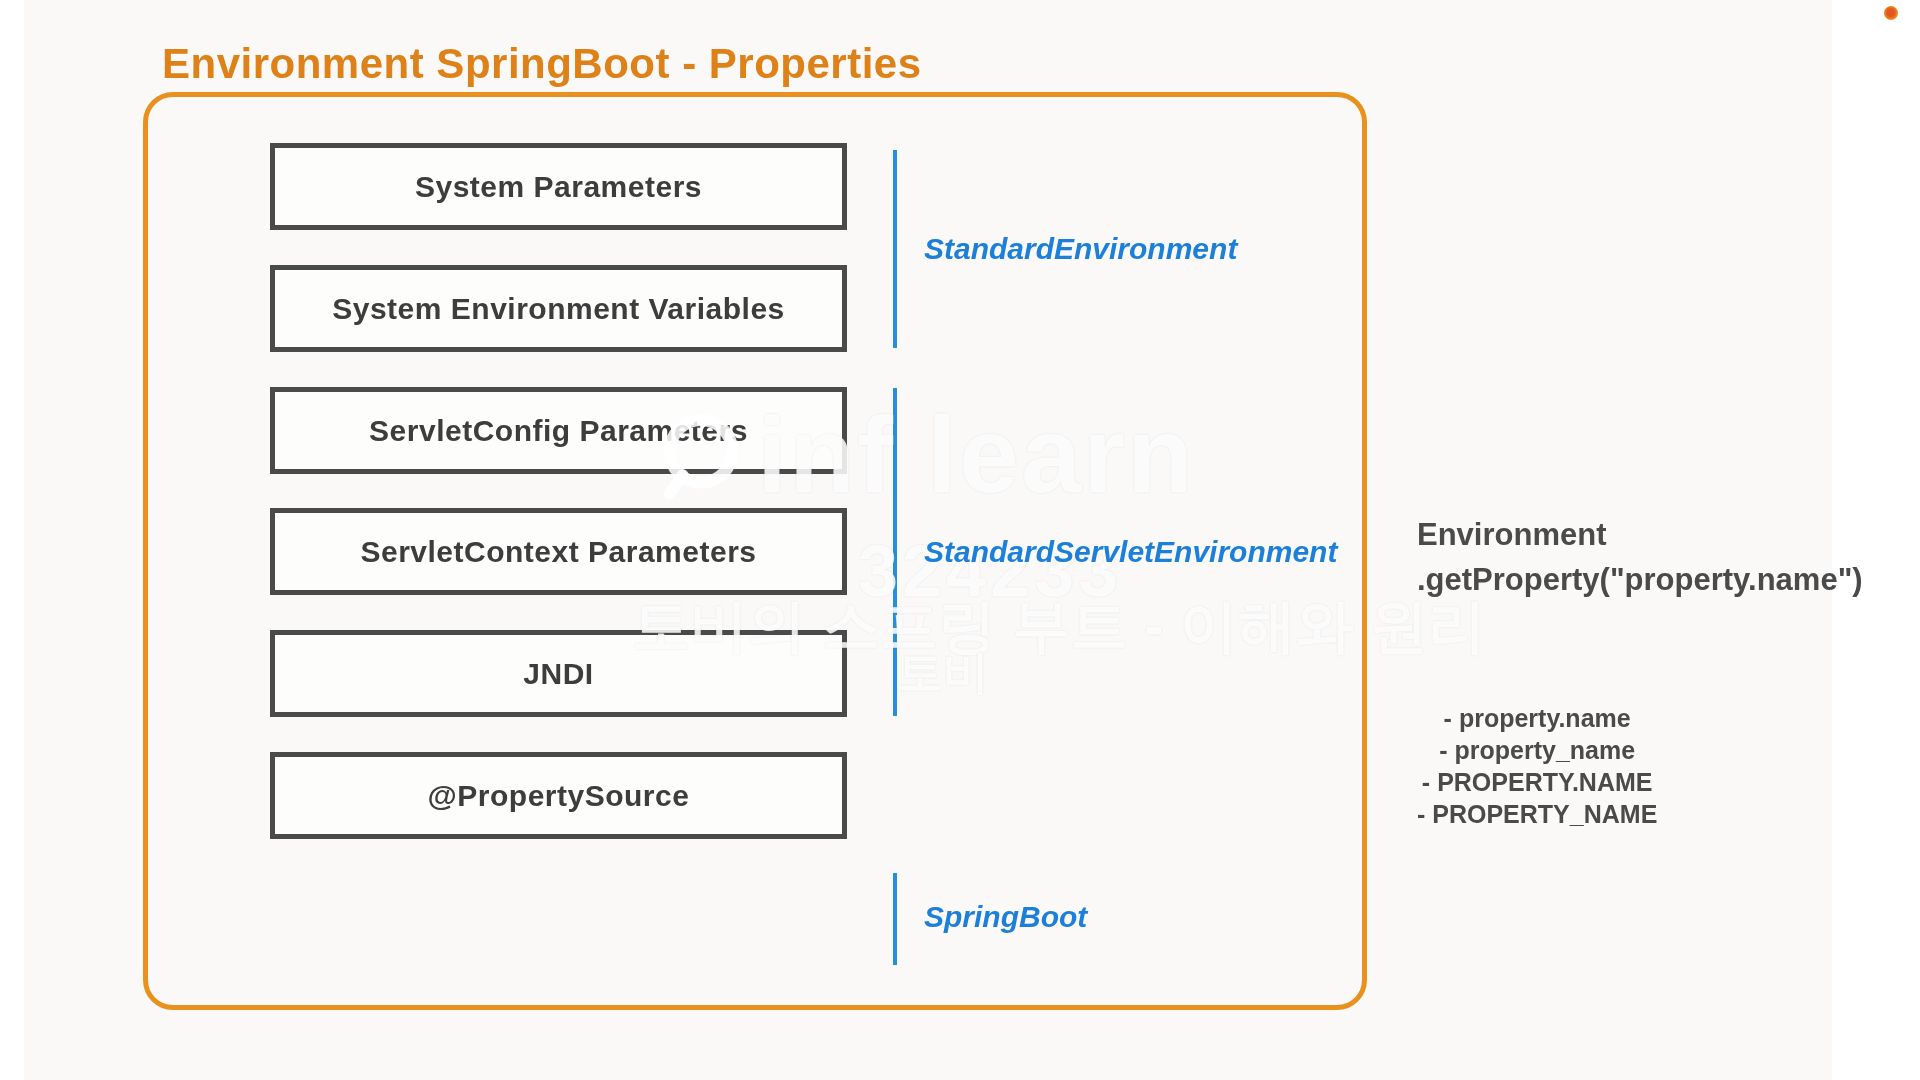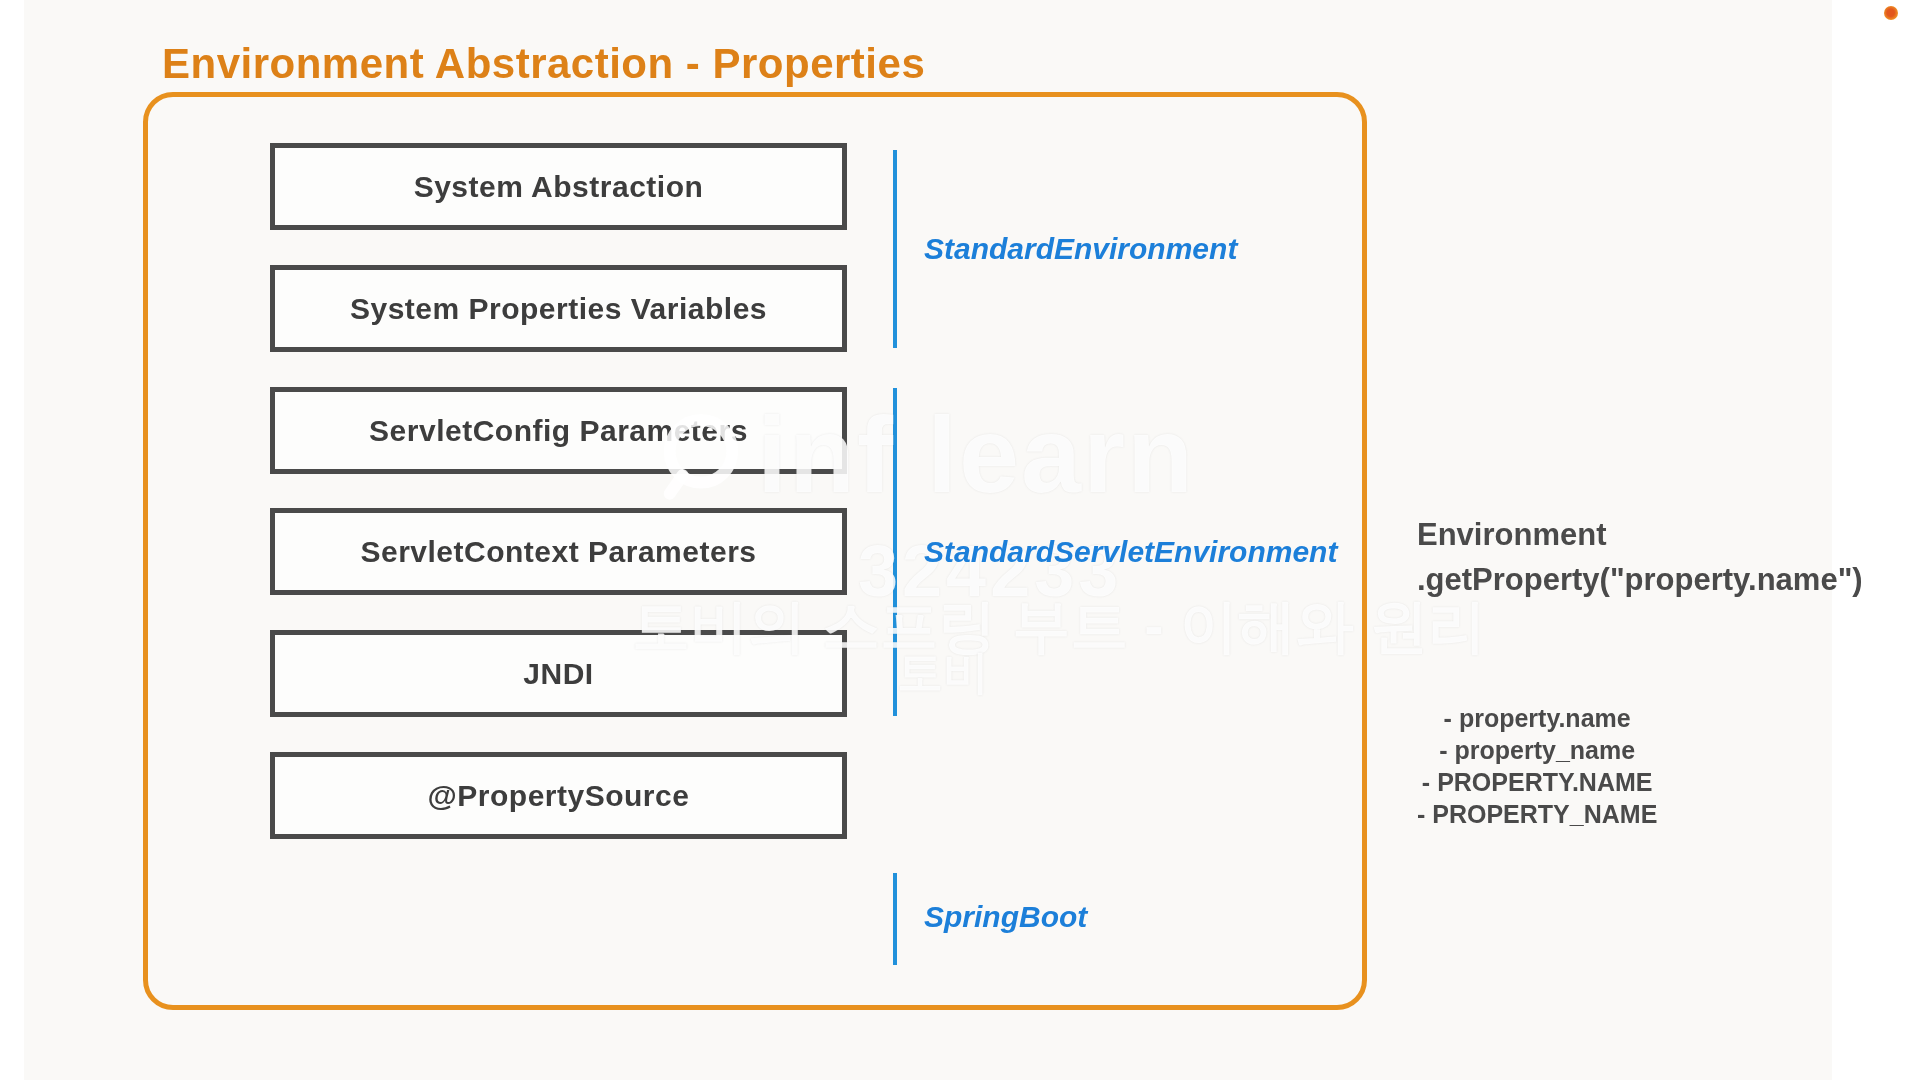--- a/index.html
+++ b/index.html
@@ -55,29 +55,29 @@
   .wm-author{left:897px;top:642px;font-size:46px;}
 </style>
 </head>
 <body>
 
 <div class="stage">
   <div class="slide-bg"></div>
 
   <div class="rec-dot"></div>
 
-  <h1 class="page-title">Environment Abstraction - Properties</h1>
+  <h1 class="page-title">Environment SpringBoot - Properties</h1>
 
   <div class="frame"></div>
 
   <div class="pbox b0">
-    <span>System Abstraction</span>
+    <span>System Parameters</span>
   </div>
   <div class="pbox b1">
-    <span>System Properties Variables</span>
+    <span>System Environment Variables</span>
   </div>
   <div class="pbox b2">
     <span>ServletConfig Parameters</span>
   </div>
   <div class="pbox b3">
     <span>ServletContext Parameters</span>
   </div>
   <div class="pbox b5">
     <span>@PropertySource</span>
   </div>

